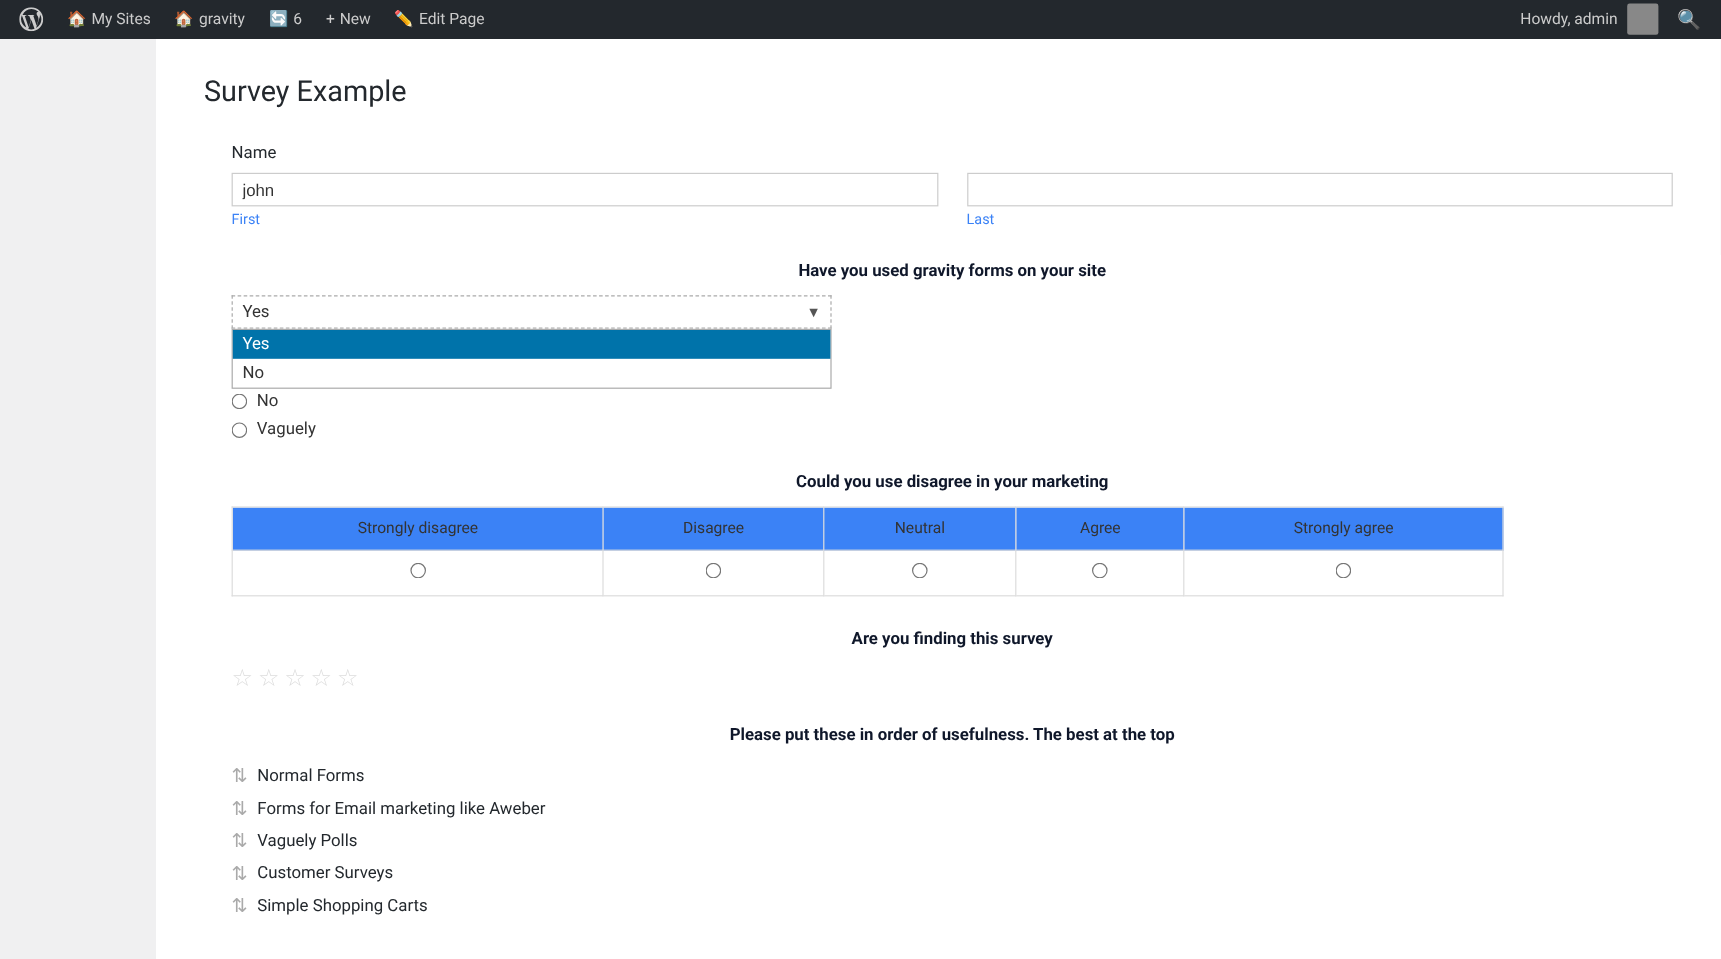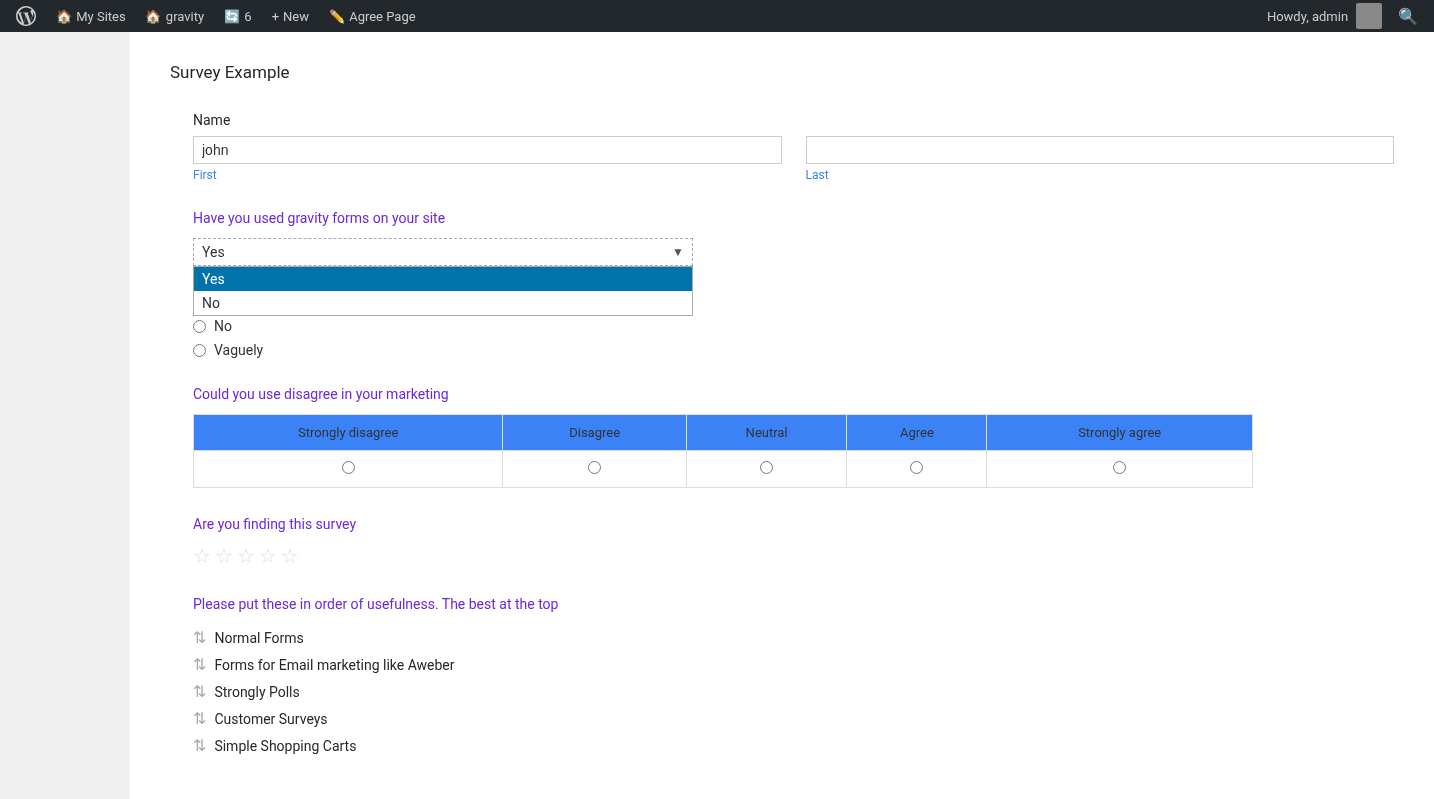--- a/index.html
+++ b/index.html
@@ -64,21 +64,21 @@
     
     .main-content {
       flex: 1;
       background: #fff;
       padding: 30px 40px;
       margin: 0;
     }
 
     
     .page-title {
-      font-size: 17px;
+      font-size: 24px;
       font-weight: 400;
       color: #23282d;
       margin-bottom: 30px;
     }
 
     .field-label {
       font-size: 14px;
       color: #23282d;
       margin-bottom: 8px;
       display: block;
@@ -106,24 +106,25 @@
       font-size: 14px;
       color: #333;
       outline: none;
     }
 
     .form-section {
       margin-bottom: 28px;
       margin-left: 23px;
     }
     .form-section-label {
-      font-weight: 400;
-      font-size: 14px;
-      color: #6d28d9;
+      font-weight: 700;
+      font-size: 14px;
+      color: #0f172a;
       margin-bottom: 12px;
+      text-align: center;
     }
 
     
     .dropdown-wrapper {
       position: relative;
       width: 500px;
       margin-bottom: 4px;
     }
     .dropdown-display {
       display: flex;
@@ -248,21 +249,21 @@
   <a class="admin-bar-item">
     <span>🔄</span>
     <span>6</span>
   </a>
   <a class="admin-bar-item">
     <span>+</span>
     <span>New</span>
   </a>
   <a class="admin-bar-item">
     <span>✏️</span>
-    <span>Agree Page</span>
+    <span>Edit Page</span>
   </a>
   <div class="admin-bar-right">
     <span>Howdy, admin</span>
     <div class="admin-avatar"></div>
     <span class="search-icon-bar">🔍</span>
   </div>
 </div>
 
 <div class="page-wrapper">
   <div class="sidebar"></div>
@@ -355,21 +356,21 @@
         <li class="sortable-item">
           <span class="sort-handle">⇅</span>
           <span>Normal Forms</span>
         </li>
         <li class="sortable-item">
           <span class="sort-handle">⇅</span>
           <span>Forms for Email marketing like Aweber</span>
         </li>
         <li class="sortable-item">
           <span class="sort-handle">⇅</span>
-          <span>Strongly Polls</span>
+          <span>Vaguely Polls</span>
         </li>
         <li class="sortable-item">
           <span class="sort-handle">⇅</span>
           <span>Customer Surveys</span>
         </li>
         <li class="sortable-item">
           <span class="sort-handle">⇅</span>
           <span>Simple Shopping Carts</span>
         </li>
       </ul>

